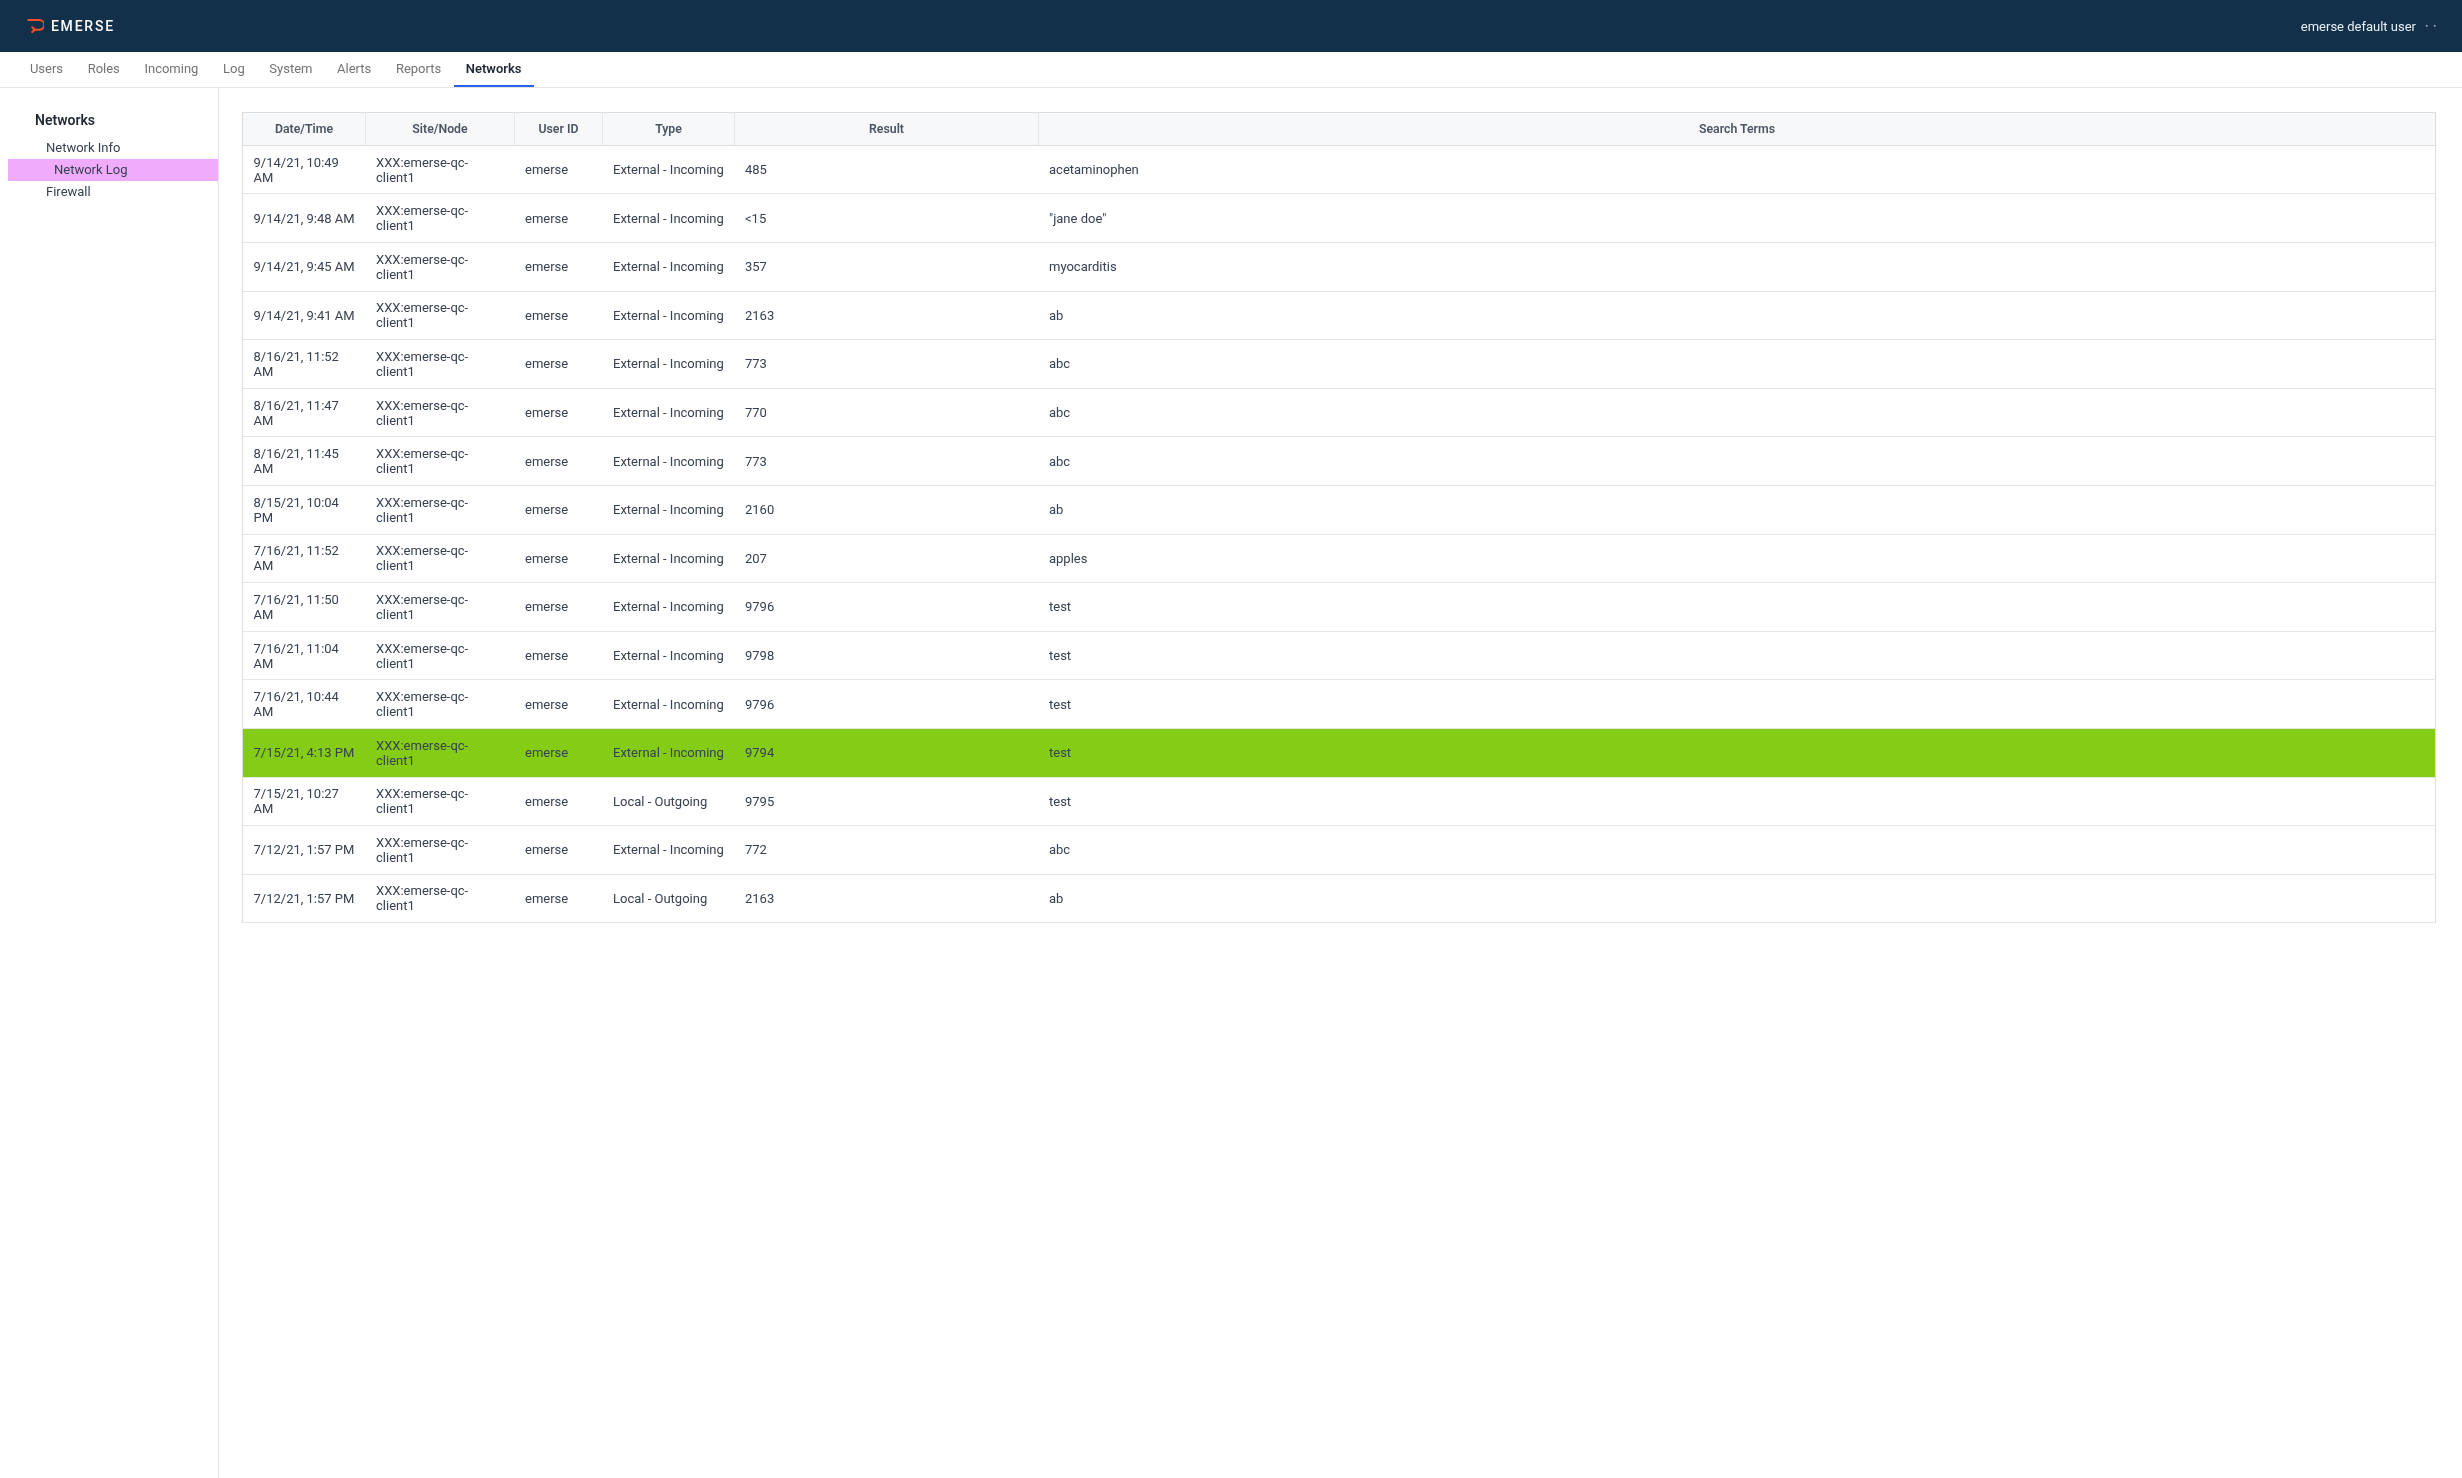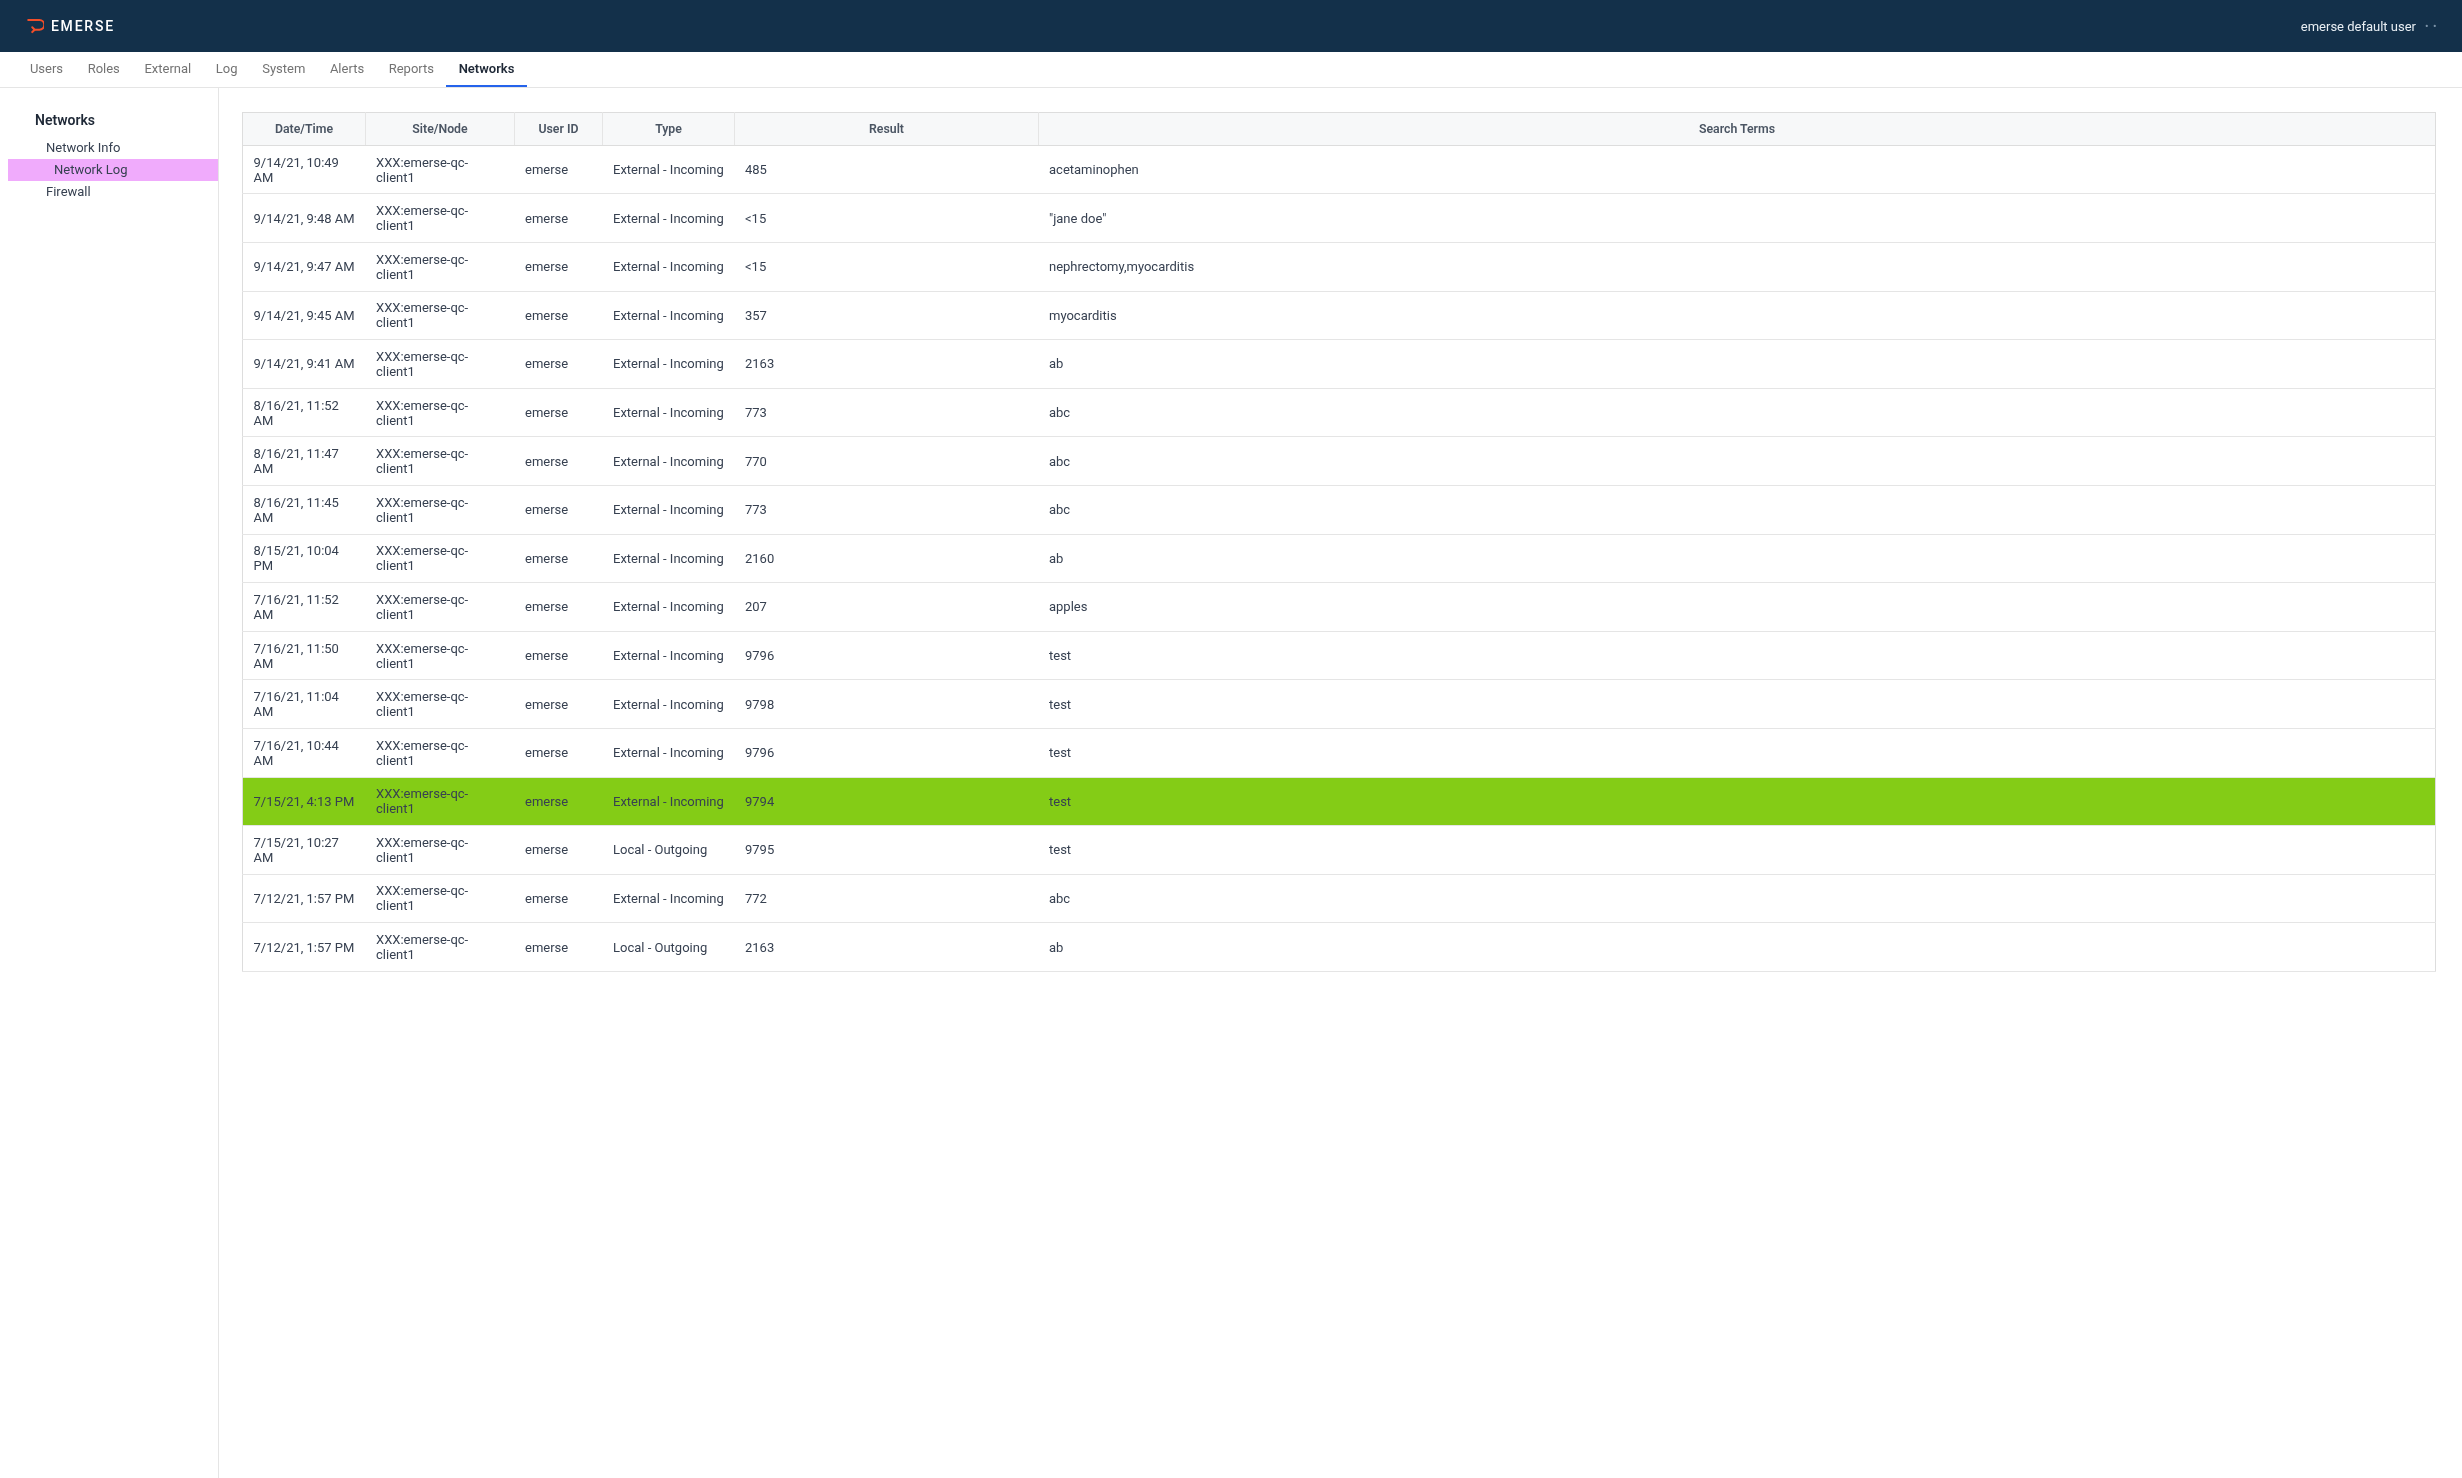--- a/index.html
+++ b/index.html
@@ -149,21 +149,21 @@
   </div>
   <div class="user-wrap">
     <span>emerse default user</span>
     <span class="user-dots">• •</span>
   </div>
 </div>
 
 <div class="nav-bar" id="nav-bar">
     <div class="nav-item">Users</div>
     <div class="nav-item">Roles</div>
-    <div class="nav-item">External</div>
+    <div class="nav-item">Incoming</div>
     <div class="nav-item">Log</div>
     <div class="nav-item">System</div>
     <div class="nav-item">Alerts</div>
     <div class="nav-item">Reports</div>
     <div class="nav-item active">Networks</div>
   </div>
 
 <div class="main-content">
   <div class="sidebar">
     <div class="sidebar-heading">Networks</div>
@@ -196,28 +196,20 @@
           </tr>
           <tr>
             <td>9/14/21, 9:48 AM</td>
             <td>XXX:emerse-qc-client1</td>
             <td>emerse</td>
             <td>External - Incoming</td>
             <td>&lt;15</td>
             <td>"jane doe"</td>
           </tr>
           <tr>
-            <td>9/14/21, 9:47 AM</td>
-            <td>XXX:emerse-qc-client1</td>
-            <td>emerse</td>
-            <td>External - Incoming</td>
-            <td>&lt;15</td>
-            <td>nephrectomy,myocarditis</td>
-          </tr>
-          <tr>
             <td>9/14/21, 9:45 AM</td>
             <td>XXX:emerse-qc-client1</td>
             <td>emerse</td>
             <td>External - Incoming</td>
             <td>357</td>
             <td>myocarditis</td>
           </tr>
           <tr>
             <td>9/14/21, 9:41 AM</td>
             <td>XXX:emerse-qc-client1</td>

